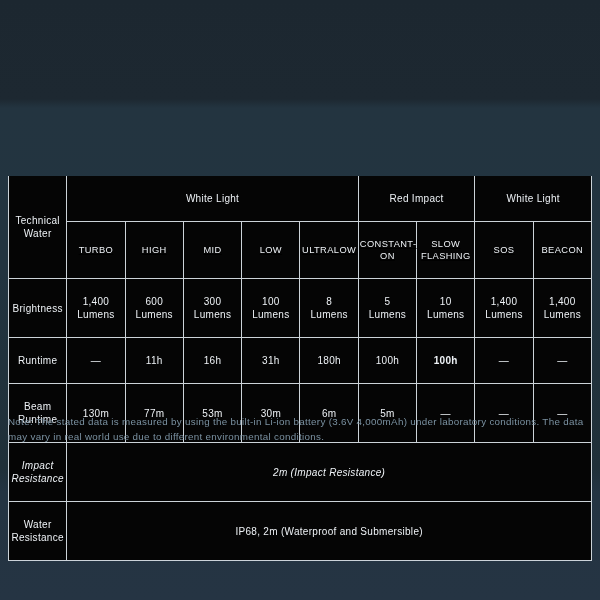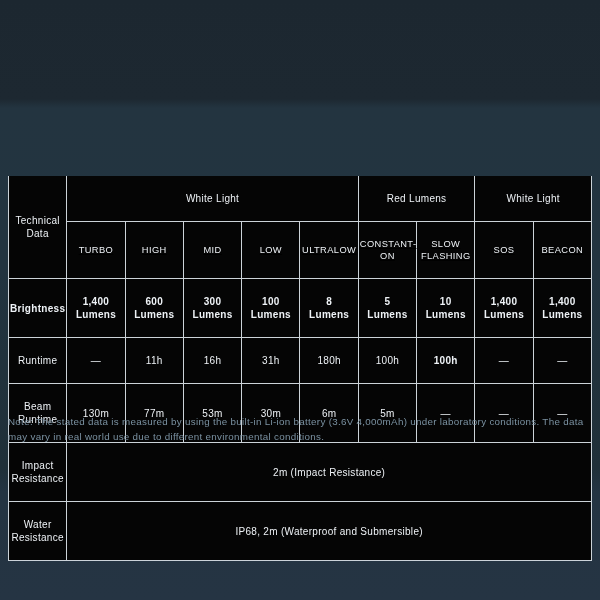--- a/index.html
+++ b/index.html
@@ -16,40 +16,40 @@
   table.spec td{border:1px solid #ccd3d9;background:#050505;
     color:#eef2f6;text-align:center;vertical-align:middle;
     font-size:10px;line-height:1.3;letter-spacing:0.3px;
     white-space:pre-line;padding:16px 1px;}
   tr.band-row td{border-top:none;}
   td.corner{background:#2e4a6a;border-left:none;border-top:none;
     font-size:10.5px;}
   td.band{background:#223d5d;font-size:11px;letter-spacing:0.4px;}
   td.band-last{border-right:none;}
   tr.modes td{font-size:9.3px;letter-spacing:0.4px;}
-  tr.r1{height:35px;} tr.r2{height:35px;text-decoration:underline;} tr.r3{height:36px;font-weight:bold;}
-  tr.r4{height:32px;} tr.r5{height:35px;} tr.r6{height:31px;} tr.r7{height:30px;margin-top:12px;}
+  tr.r1{height:35px;} tr.r2{height:35px;text-decoration:underline;} tr.r3{height:36px;}
+  tr.r4{height:32px;} tr.r5{height:35px;} tr.r6{height:31px;font-style:italic;} tr.r7{height:30px;margin-top:12px;}
   td.rowlabel{font-size:10px;}
   td.bold{font-weight:bold;}
   .note{position:absolute;left:8px;top:414px;width:586px;
     color:#7b92a2;font-size:9.8px;line-height:1.58;letter-spacing:0.3px;}
 </style>
 </head>
 <body>
 
 <div class="stage">
 
   <table class="spec">
 
     <tbody>
         <tr class="band-row r1">
       <td class="corner" rowspan="2">Technical
-Data</td>
+Water</td>
       <td class="band" colspan="5">White Light</td>
-      <td class="band" colspan="2">Red Lumens</td>
+      <td class="band" colspan="2">Red Impact</td>
       <td class="band band-last" colspan="2">White Light</td>
     </tr>
 
     <tr class="modes r2">
       <td>TURBO</td>
       <td>HIGH</td>
       <td>MID</td>
       <td>LOW</td>
       <td>ULTRALOW</td>
       <td>CONSTANT-

